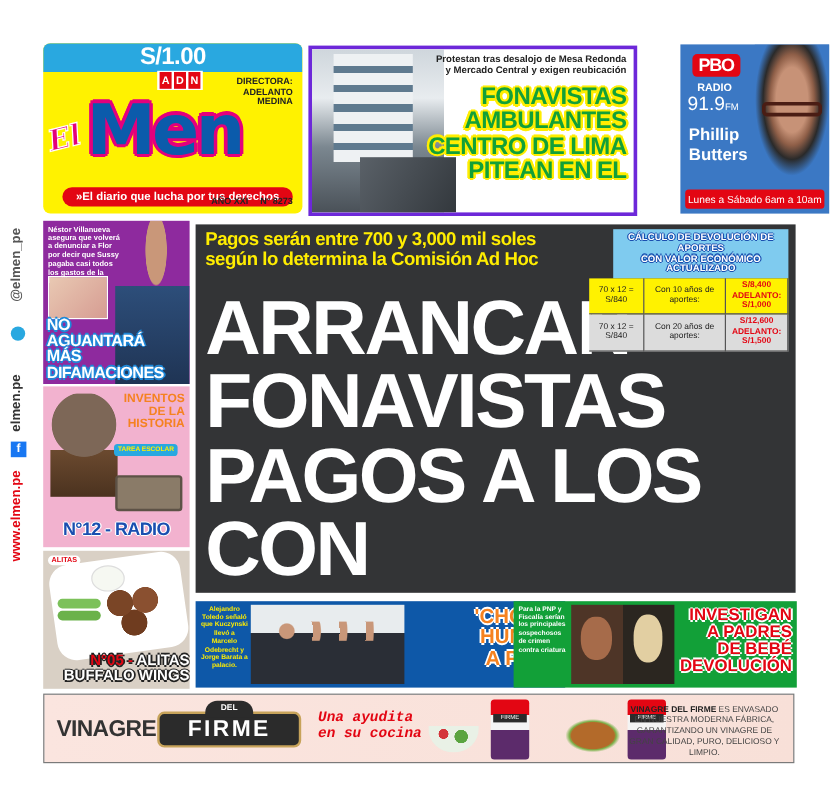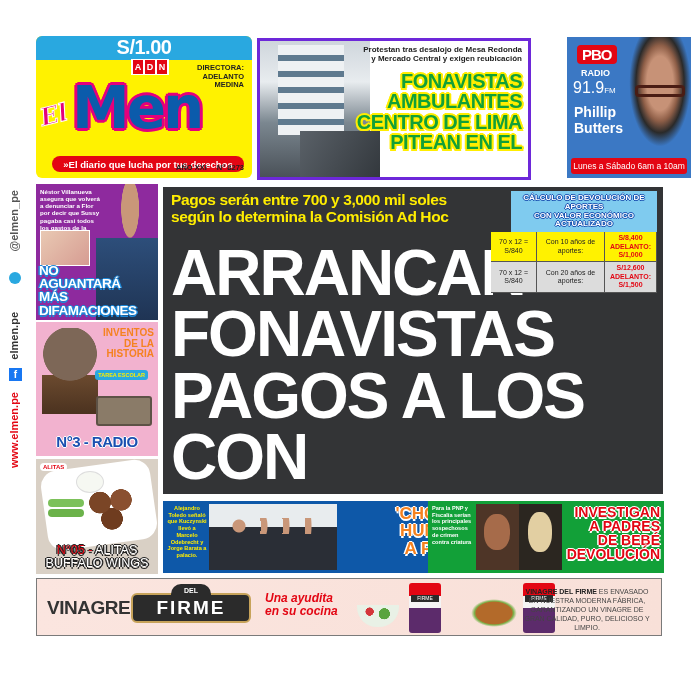--- a/index.html
+++ b/index.html
@@ -56,21 +56,21 @@
   .inv-title { position: absolute; right: 4px; top: 6px; text-align: right; font-size: 10px; font-weight: 900; color: #f58220; line-height: 1.05; }
   .inv-badge { position: absolute; right: 10px; top: 48px; background: #29a8e0; color: #ffed00; font-size: 5.5px; font-weight: bold; padding: 2px 3px; border-radius: 3px; }
   .inv-footer { position: absolute; left: 0; right: 0; bottom: 6px; text-align: center; font-size: 15px; font-weight: 900; color: #1a4fb0; letter-spacing: -0.5px; text-shadow: 1px 0 #fff, -1px 0 #fff, 0 1px #fff, 0 -1px #fff; }
 
   .panel-food { left: 36px; top: 459px; width: 122px; height: 115px; background: #d9d0c5; overflow: hidden; }
   .plate { position: absolute; left: 8px; top: 6px; width: 110px; height: 80px; background: #fff; border-radius: 16px; transform: rotate(-8deg); }
   .wings { position: absolute; left: 46px; top: 22px; width: 60px; height: 54px; background: radial-gradient(circle at 30% 40%, #7a4526 0 20%, transparent 21%), radial-gradient(circle at 65% 35%, #8a5030 0 20%, transparent 21%), radial-gradient(circle at 50% 70%, #6f3c1f 0 22%, transparent 23%); }
   .celery { position: absolute; left: 12px; top: 40px; width: 36px; height: 8px; background: #7cc15a; border-radius: 4px; box-shadow: 0 10px 0 #6bb24a; }
   .dip { position: absolute; left: 40px; top: 12px; width: 28px; height: 22px; background: #f6f8f2; border-radius: 50%; border: 1px solid #ddd; }
   .food-badge { position: absolute; left: 4px; top: 4px; font-size: 6px; font-weight: bold; color: #e30613; background: #fff; padding: 1px 3px; border-radius: 6px; }
-  .food-title { position: absolute; left: 0; right: 0; bottom: 4px; text-align: center; font-size: 12.5px; font-weight: 400; color: #fff; line-height: 1.05; text-shadow: 1.5px 0 #222, -1.5px 0 #222, 0 1.5px #222, 0 -1.5px #222; }
+  .food-title { position: absolute; left: 0; right: 0; bottom: 4px; text-align: right; font-size: 12.5px; font-weight: 700; color: #fff; line-height: 1.05; text-shadow: 1.5px 0 #222, -1.5px 0 #222, 0 1.5px #222, 0 -1.5px #222; }
   .food-title .num { color: #e30613; }
 
   
   .main-story { left: 163px; top: 187px; width: 500px; height: 307px; background: #333436; overflow: hidden; }
   .deck { position: absolute; left: 8px; top: 4px; font-size: 15.5px; font-weight: bold; color: #ffed00; line-height: 1.12; letter-spacing: -0.4px; }
   .main-headline { position: absolute; left: 8px; top: 56px; font-size: 64px; font-weight: 900; color: #fff; line-height: 0.96; letter-spacing: -2px; }
   .calc-table { position: absolute; right: 6px; top: 4px; width: 166px; }
   .calc-head { background: #7fcbef; color: #fff; font-size: 8px; font-weight: 900; text-align: center; padding: 3px 2px; line-height: 1.1; text-shadow: 1px 0 #1a4fb0, -1px 0 #1a4fb0, 0 1px #1a4fb0, 0 -1px #1a4fb0; margin-left: 20px; }
   .calc-row { display: flex; font-size: 7px; text-align: center; }
   .calc-row > div { display: flex; align-items: center; justify-content: center; padding: 2px; line-height: 1.2; border-right: 1px solid #555; border-bottom: 1px solid #555; }
@@ -92,21 +92,21 @@
   .inv-photo { position: absolute; left: 48px; top: 3px; width: 86px; height: 66px; background: linear-gradient(90deg, #4e3527 0 50%, #2b2620 50% 100%); }
   .inv-photo::before { content: ""; position: absolute; left: 8px; top: 10px; width: 26px; height: 36px; border-radius: 45%; background: #a66b4a; }
   .inv-photo::after { content: ""; position: absolute; left: 52px; top: 8px; width: 24px; height: 40px; border-radius: 45%; background: #e2cfa2; }
   .inv-headline { position: absolute; right: 4px; top: 4px; text-align: right; font-size: 14px; font-weight: 900; color: #e30613; line-height: 1.0; text-shadow: 1.5px 0 #fff, -1.5px 0 #fff, 0 1.5px #fff, 0 -1.5px #fff; }
 
   
   .ad-banner { left: 36px; top: 578px; width: 626px; height: 58px; background: linear-gradient(90deg, #fbe5df, #f8e0d8); border: 1px solid #7a7a7a; overflow: hidden; }
   .ad-vinagre { position: absolute; left: 10px; top: 18px; font-size: 19px; font-weight: 900; color: #333; letter-spacing: -0.5px; }
   .ad-logo { position: absolute; left: 94px; top: 14px; width: 120px; height: 30px; background: #2b2b2b; border: 2px solid #c7a35a; border-radius: 6px; color: #fff; font-size: 19px; font-weight: 900; display: flex; align-items: center; justify-content: center; letter-spacing: 2px; }
   .ad-del { position: absolute; left: 134px; top: 5px; width: 40px; height: 14px; background: #2b2b2b; border-radius: 10px 10px 0 0; color: #fff; font-size: 7px; font-weight: bold; text-align: center; line-height: 14px; }
-  .ad-tagline { position: absolute; left: 228px; top: 13px; color: #e30613; font-family: Liberation Sans, sans-serif; font-style: italic; font-weight: bold; font-size: 12px; line-height: 1.1; }
+  .ad-tagline { position: absolute; left: 228px; top: 13px; color: #e30613; font-family: Liberation Mono, monospace; font-style: italic; font-weight: bold; font-size: 12px; line-height: 1.1; }
   .ad-salad { position: absolute; left: 320px; top: 26px; width: 42px; height: 22px; background: radial-gradient(circle at 30% 30%, #d4353a 0 12%, transparent 13%), radial-gradient(circle at 65% 40%, #5aa440 0 18%, transparent 19%), #e9f1e6; border-radius: 0 0 20px 20px; }
   .ad-pack { position: absolute; top: 4px; width: 32px; height: 50px; background: linear-gradient(180deg, #e30613 0 25%, #f4f4f4 25% 50%, #5c2b6b 50% 100%); border-radius: 3px; }
   .ad-pack .lbl { position: absolute; left: 2px; top: 12px; width: 28px; height: 7px; background: #2b2b2b; color: #fff; font-size: 5px; text-align: center; line-height: 7px; }
   .ad-chicken { position: absolute; left: 434px; top: 20px; width: 46px; height: 28px; background: radial-gradient(ellipse, #b36a2a 0 55%, #7bb24a 60%, transparent 70%); }
   .ad-copy { position: absolute; right: 10px; top: 8px; width: 128px; text-align: center; font-size: 7px; color: #444; line-height: 1.3; }
   .ad-copy b { color: #222; }
 </style>
 </head>
 <body>
 
@@ -185,21 +185,21 @@
 
 <div class="abs panel-pink">
   <div class="radio-old"></div>
   <div class="radio-new"></div>
   <div class="inv-title">
     <div>INVENTOS</div>
     <div>DE LA</div>
     <div>HISTORIA</div>
   </div>
   <div class="inv-badge">TAREA ESCOLAR</div>
-  <div class="inv-footer">N°3 - RADIO</div>
+  <div class="inv-footer">N°12 - RADIO</div>
 </div>
 
 <div class="abs panel-food">
   <div class="plate"></div>
   <div class="celery"></div>
   <div class="dip"></div>
   <div class="wings"></div>
   <div class="food-badge">ALITAS</div>
   <div class="food-title">
     <div><span class="num">N°05 -</span> <span>ALITAS</span></div>

